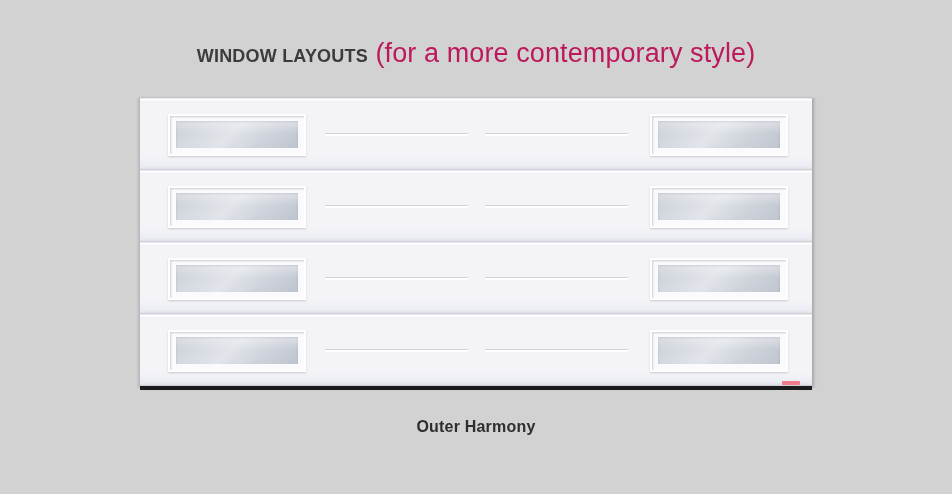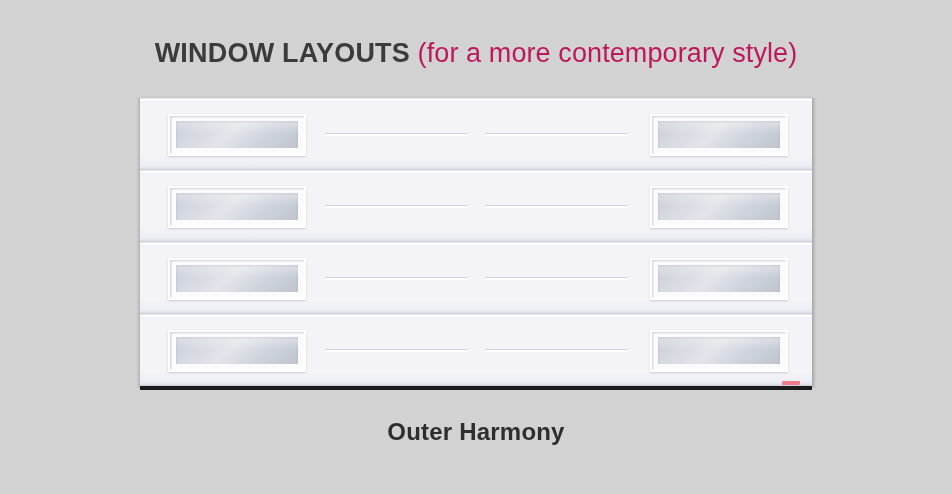--- a/index.html
+++ b/index.html
@@ -18,21 +18,21 @@
   
   .title-bar {
     position: absolute;
     top: 38px;
     left: 0;
     width: 952px;
     text-align: center;
     white-space: nowrap;
   }
   .title-strong {
-    font-size: 27px;
+    font-size: 18px;
     font-weight: bold;
     color: #3b3b3b;
     letter-spacing: 0.2px;
   }
   .title-light {
     font-size: 27px;
     font-weight: normal;
     color: #be185d;
     letter-spacing: 0.1px;
   }
@@ -194,21 +194,21 @@
                 rgba(120,120,130,0) 100%);
   }
 
   
   .caption {
     position: absolute;
     top: 418px;
     left: 0;
     width: 952px;
     text-align: center;
-    font-size: 24px;
+    font-size: 16px;
     font-weight: bold;
     color: #2e2e2e;
     letter-spacing: 0.2px;
   }
 </style>
 </head>
 <body>
 
 <div class="title-bar">
   <span class="title-strong">WINDOW LAYOUTS</span><span class="title-light"> (for a more contemporary style)</span>

